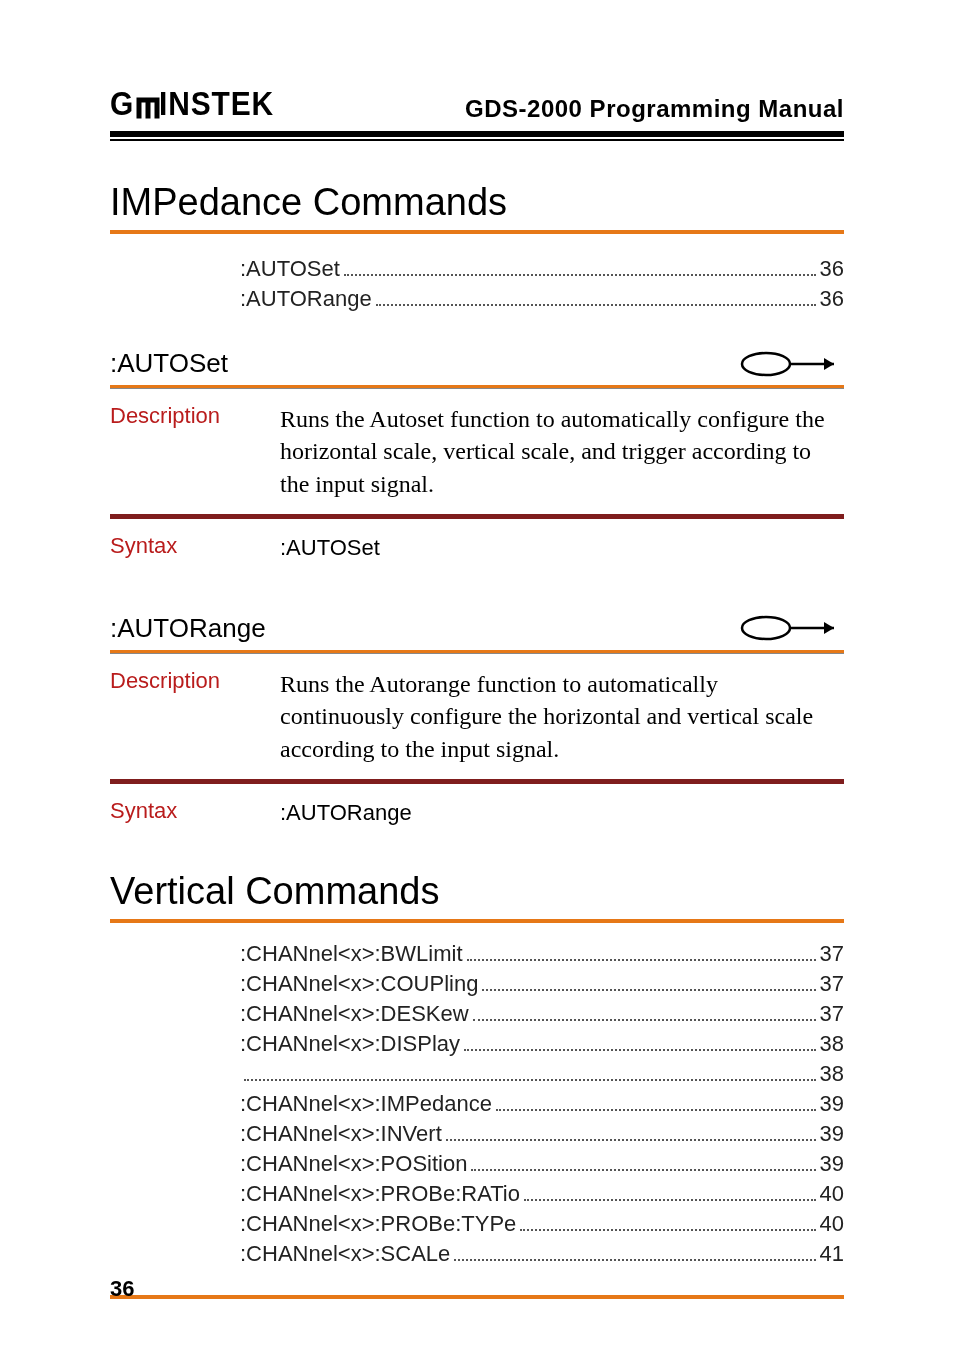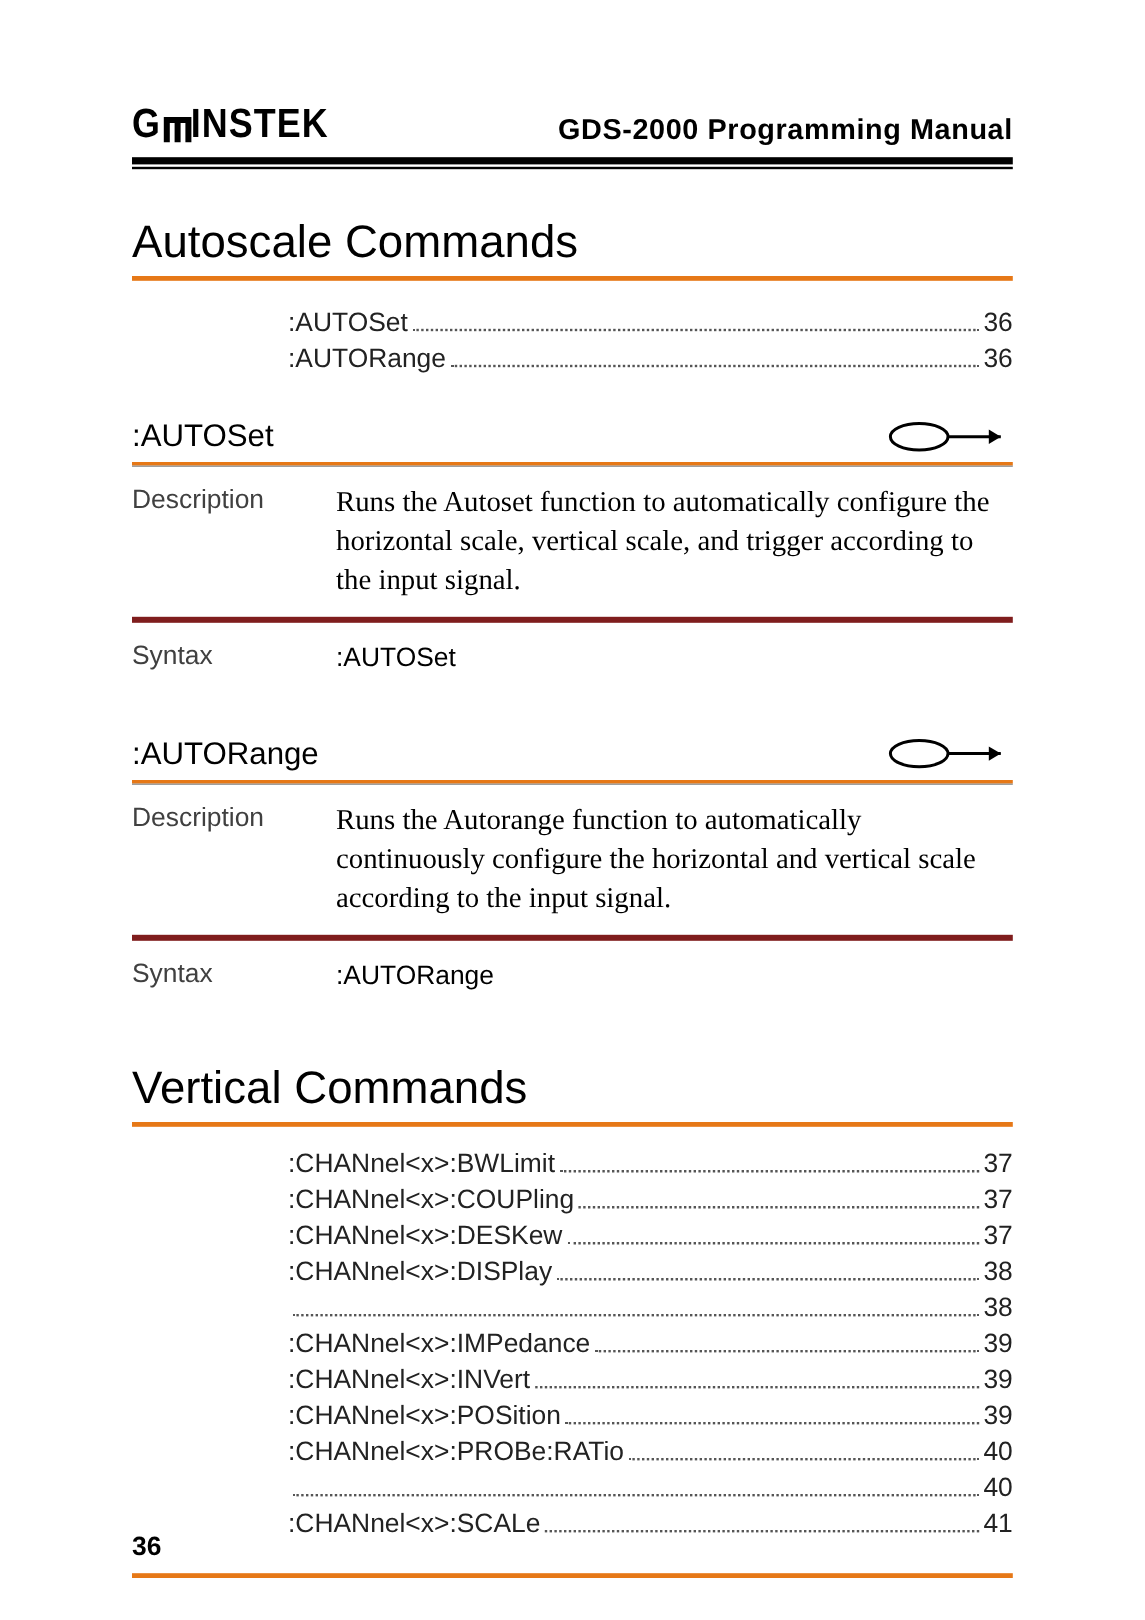--- a/index.html
+++ b/index.html
@@ -27,21 +27,21 @@
   .cmd-block { margin-top:36px; }
   .cmd-head { display:flex; align-items:center; justify-content:space-between; }
   .cmd-name { font-family:"Segoe UI",Arial,sans-serif; font-size:26px; }
   .set-icon { display:inline-flex; align-items:center; }
   .cmd-underline { height:3px; background:#e67817; margin-top:6px; }
 
   
   .row { display:flex; padding:14px 0 14px 0; }
   .row + .row { border-top:5px solid #7f1d1d; }
   .row.first { border-top:1px solid #888; margin-top:0; }
-  .row-label { width:170px; font-family:"Segoe UI",Arial,sans-serif; font-size:22px; color:#404040; flex:0 0 170px; }
+  .row-label { width:170px; font-family:"Segoe UI",Arial,sans-serif; font-size:22px; color:#b91c1c; flex:0 0 170px; }
   .row-body { flex:1 1 auto; font-family:"Times New Roman",Times,serif; font-size:24px; line-height:1.35; }
   .row-body.sans { font-family:"Segoe UI",Arial,sans-serif; font-size:22px; }
 
   .footer-rule { height:4px; background:#e67817; margin-top:28px; }
   .page-number { position:absolute; left:110px; bottom:48px; font-family:Arial,sans-serif; font-weight:700; font-size:22px; }
 
   
   .logo { display:inline-flex; align-items:flex-end; gap:0; }
   .logo-text { font-family:Arial,Helvetica,sans-serif; font-weight:900; font-size:34px; letter-spacing:1px; transform:scaleX(0.88); transform-origin:left bottom; }
   .logo-glyph { display:inline-block; width:26px; height:28px; margin:0 -2px 3px -2px; }
@@ -59,21 +59,21 @@
           <path d="M4 24 L4 8 L13 8 L13 24 M13 8 L22 8 L22 24" fill="none" stroke="#000" stroke-width="5" stroke-linecap="square"></path>
         </svg>
       </span>
       <span class="logo-text">INSTEK</span>
     </span>
     <span class="hdr-title">GDS-2000 Programming Manual</span>
   </div>
   <div class="hdr-rule"></div>
   <div class="thin-rule" style="margin-top:2px;"></div>
 
-  <div class="section-title">Autoscale Commands</div>
+  <div class="section-title">IMPedance Commands</div>
   <div class="orange-rule"></div>
 
   <div class="toc">
     <div class="toc-row">
       <span class="toc-cmd">:AUTOSet</span>
       <span class="toc-leaders"></span>
       <span class="toc-page">36</span>
     </div>
     <div class="toc-row">
       <span class="toc-cmd">:AUTORange</span>
@@ -121,21 +121,21 @@
     <div class="row first">
       <div class="row-label">Description</div>
       <div class="row-body">Runs the Autorange function to automatically continuously configure the horizontal and vertical scale according to the input signal.</div>
     </div>
     <div class="row">
       <div class="row-label">Syntax</div>
       <div class="row-body sans">:AUTORange</div>
     </div>
   </div>
 
-  <div class="section-title" style="margin-top:44px;">Vertical Commands</div>
+  <div class="section-title" style="margin-top:28px;">Vertical Commands</div>
   <div class="orange-rule"></div>
 
   <div class="toc" style="margin-top:18px; margin-bottom:16px;">
     <div class="toc-row">
       <span class="toc-cmd">:CHANnel&lt;x&gt;:BWLimit</span>
         <span class="toc-leaders"></span>
         <span class="toc-page">37</span>
     </div>
     <div class="toc-row">
       <span class="toc-cmd">:CHANnel&lt;x&gt;:COUPling</span>
@@ -170,20 +170,21 @@
       <span class="toc-cmd">:CHANnel&lt;x&gt;:POSition</span>
         <span class="toc-leaders"></span>
         <span class="toc-page">39</span>
     </div>
     <div class="toc-row">
       <span class="toc-cmd">:CHANnel&lt;x&gt;:PROBe:RATio</span>
         <span class="toc-leaders"></span>
         <span class="toc-page">40</span>
     </div>
     <div class="toc-row">
+      <span class="toc-cmd">:CHANnel&lt;x&gt;:PROBe:TYPe</span>
         <span class="toc-leaders"></span>
         <span class="toc-page">40</span>
     </div>
     <div class="toc-row">
       <span class="toc-cmd">:CHANnel&lt;x&gt;:SCALe</span>
         <span class="toc-leaders"></span>
         <span class="toc-page">41</span>
     </div>
   </div>
 

